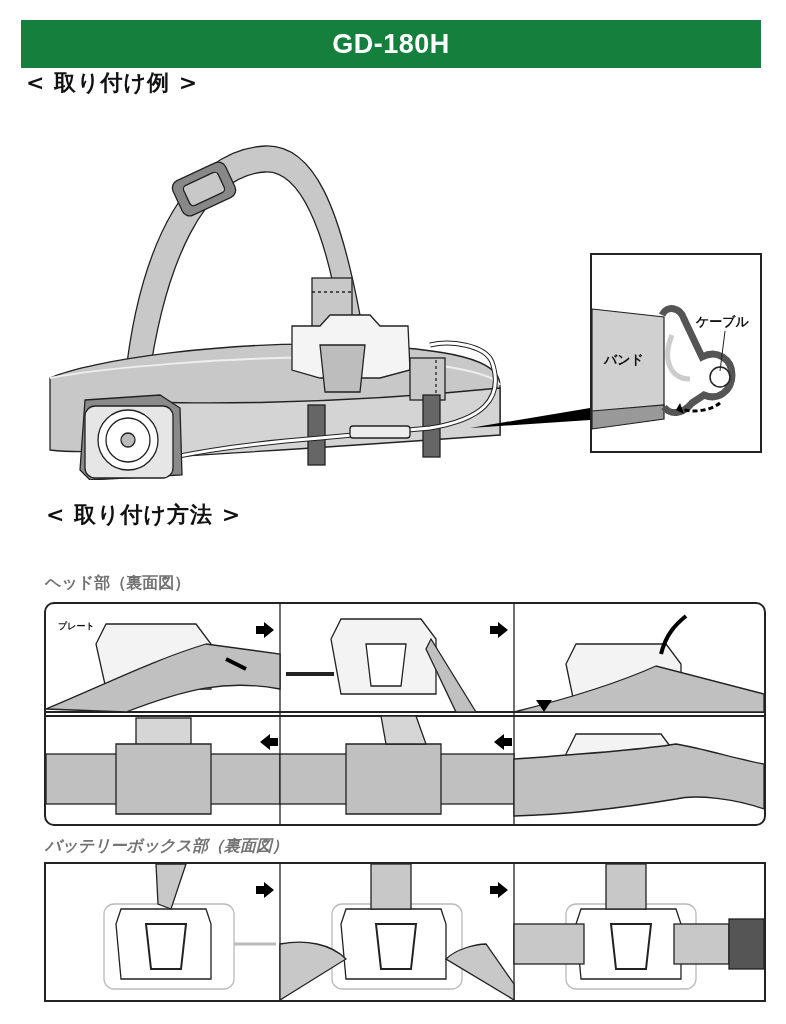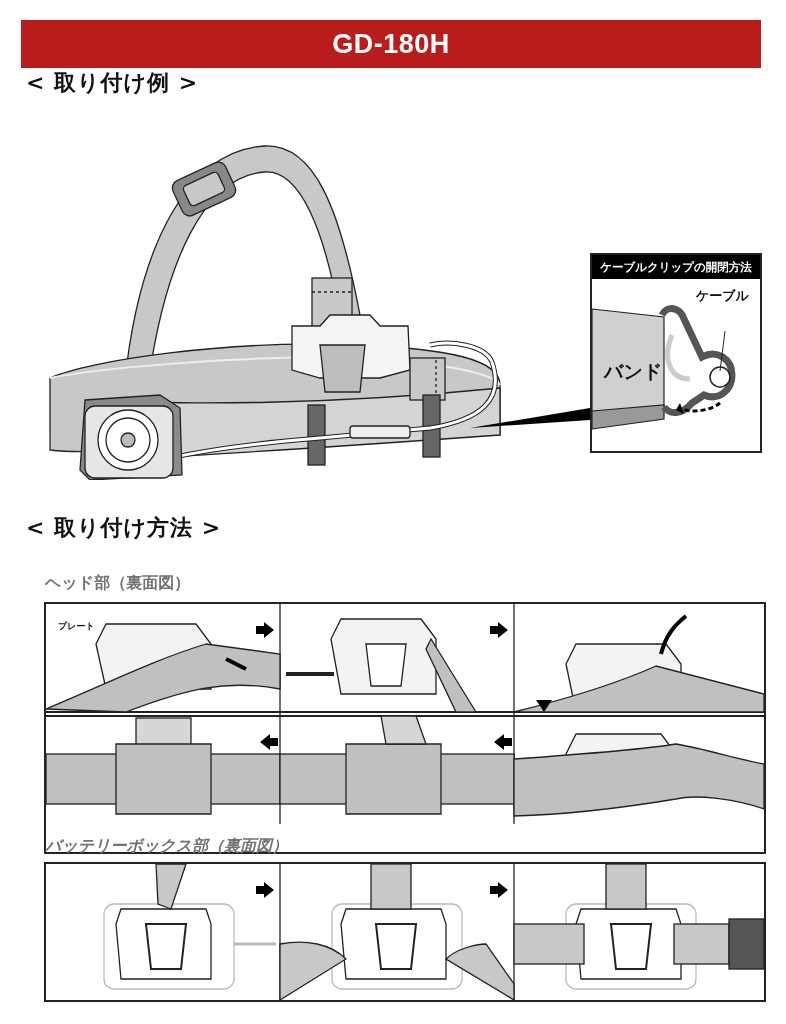--- a/index.html
+++ b/index.html
@@ -1,17 +1,17 @@
 <!DOCTYPE html>
 <html><head>
 <meta charset="utf-8">
 <style>
   html,body{margin:0;padding:0;background:#ffffff;}
   body{width:786px;height:1024px;position:relative;overflow:hidden;font-family:"DejaVu Sans","Liberation Sans",sans-serif;color:#111;}
-  .title-bar{position:absolute;left:21px;top:20px;width:740px;height:48px;background:#b91c1c;display:flex;align-items:center;justify-content:center;}
+  .title-bar{position:absolute;left:21px;top:20px;width:740px;height:48px;background:#15803d;display:flex;align-items:center;justify-content:center;}
   .title-bar span{color:#fff;font-family:"Liberation Sans","DejaVu Sans",sans-serif;font-size:27px;font-weight:bold;letter-spacing:0.5px;}
   .section-heading{position:absolute;left:26px;font-size:22px;font-weight:bold;color:#111;letter-spacing:1px;}
   .sub-heading{position:absolute;left:45px;font-size:16px;font-weight:bold;color:#737373;}
   .ill{position:absolute;}
   .callout{position:absolute;left:590px;top:253px;width:172px;height:200px;border:2px solid #222;background:#fff;box-sizing:border-box;}
   .callout-title{background:#000;color:#fff;font-size:11.5px;font-weight:bold;height:24px;line-height:24px;text-align:center;white-space:nowrap;overflow:hidden;}
   .callout svg{position:absolute;left:0;top:24px;}
   .lbl{position:absolute;font-weight:bold;color:#111;white-space:nowrap;}
   .panelgrid{position:absolute;border:2px solid #222;box-sizing:border-box;background:#fff;}
 </style>
@@ -57,40 +57,39 @@
     <rect x="55" y="276" width="88" height="72" rx="10" fill="#e6e6e6"></rect>
     <circle cx="98" cy="310" r="30" fill="#fff"></circle>
     <circle cx="98" cy="310" r="22" fill="#fff"></circle>
     <circle cx="98" cy="310" r="7" fill="#bbb"></circle>
 
     <path d="M440 298 L560 278 L560 290 Z" fill="#000" stroke="none"></path>
   </g>
 </svg>
 
 <div class="callout">
-  <div class="callout-title">ケーブルクリップの開閉方法</div>
   <svg width="168" height="172" viewBox="0 0 168 172">
     <path d="M0 30 L72 38 L72 132 L0 142 Z" fill="#d0d0d0" stroke="#222" stroke-width="1.2"></path>
     <path d="M0 132 L72 126 L72 140 L0 150 Z" fill="#999" stroke="#222" stroke-width="1.2"></path>
     <path d="M70 36 C75 26 88 28 92 40 L110 78 C125 70 140 80 140 96 C140 112 126 122 112 116 L100 124 C90 136 78 136 72 128" fill="none" stroke="#555" stroke-width="7"></path>
     <circle cx="128" cy="98" r="10" fill="#fff" stroke="#222" stroke-width="1.5"></circle>
     <path d="M80 56 C70 80 78 100 98 100" fill="none" stroke="#ccc" stroke-width="5"></path>
     <line x1="133" y1="52" x2="128" y2="92" stroke="#222" stroke-width="1"></line>
     <path d="M128 124 C118 132 100 134 90 130" fill="none" stroke="#000" stroke-width="3" stroke-dasharray="5 3"></path>
     <polygon points="88,124 84,131 92,135" fill="#000"></polygon>
   </svg>
-  <div class="lbl" style="left:104px;top:32px;font-size:13px;">ケーブル</div>
-  <div class="lbl" style="left:12px;top:104px;font-size:19px;">バンド</div>
+  <div class="lbl" style="left:104px;top:58px;font-size:13px;">ケーブル</div>
+  <div class="lbl" style="left:12px;top:96px;font-size:13px;">バンド</div>
 </div>
 
-<div class="section-heading" style="top:513px;">&lt; 取り付け方法 &gt;</div>
+<div class="section-heading" style="top:500px;margin-left:20px;">&lt; 取り付け方法 &gt;</div>
 
 <div class="sub-heading" style="top:573px;">ヘッド部（裏面図）</div>
 
-<div class="panelgrid" style="left:44px;top:602px;width:722px;height:252px;">
+<div class="panelgrid" style="left:44px;top:602px;width:722px;height:224px;border-radius:10px;">
   <svg width="718" height="220" viewBox="0 0 718 220">
     <g stroke="#222" stroke-width="1.3">
 
       <line x1="0" y1="108" x2="718" y2="108" stroke-width="2"></line>
       <line x1="0" y1="112" x2="718" y2="112" stroke-width="2"></line>
       <line x1="234" y1="0" x2="234" y2="220"></line>
       <line x1="468" y1="0" x2="468" y2="220"></line>
 
       <g>
         <path d="M60 20 L150 20 L165 40 L165 85 L60 85 L50 40 Z" fill="#f3f3f3"></path>

